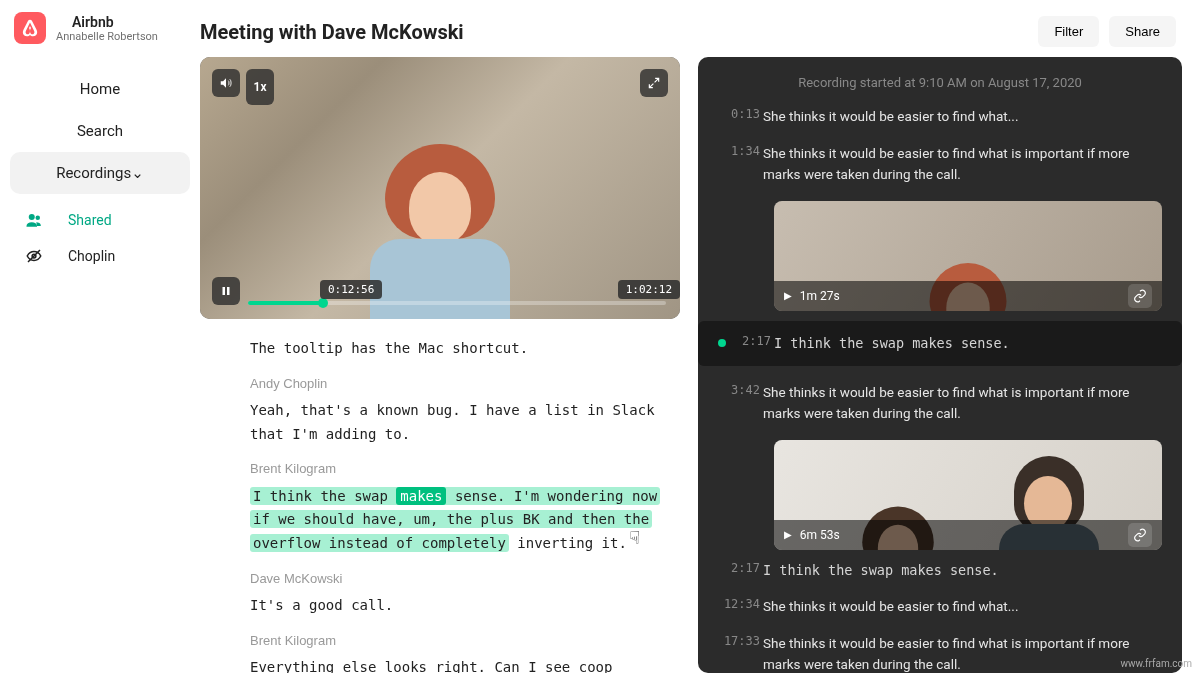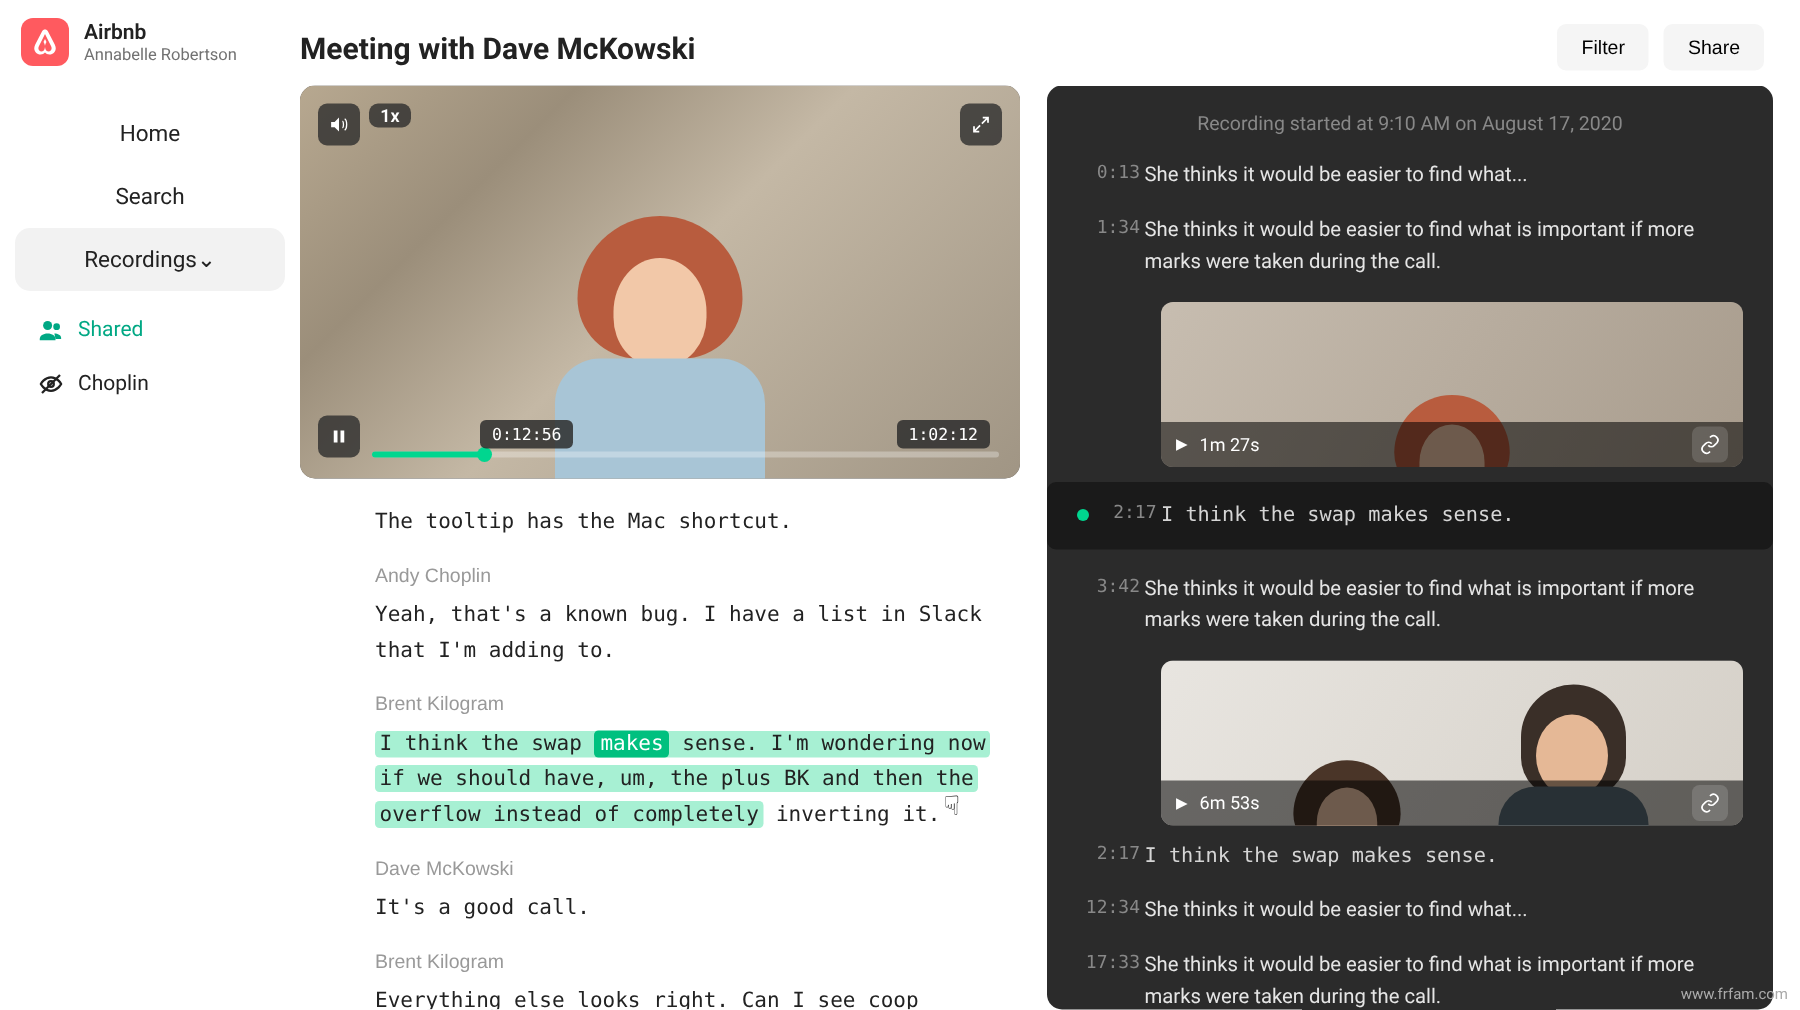--- a/index.html
+++ b/index.html
@@ -2,51 +2,51 @@
 <html><head>
 <meta charset="utf-8">
 <style>
 * { margin: 0; padding: 0; box-sizing: border-box; }
 body { font-family: -apple-system, BlinkMacSystemFont, "Segoe UI", Roboto, sans-serif; background: #fff; color: #222; width: 1200px; height: 673px; overflow: hidden; }
 .app { display: flex; height: 100%; }
 .sidebar { width: 200px; padding: 12px 10px; flex-shrink: 0; }
 .brand { display: flex; align-items: center; gap: 10px; margin-bottom: 24px; padding: 0 4px; }
 .brand-logo { width: 32px; height: 32px; background: #ff5a5f; border-radius: 8px; display: flex; align-items: center; justify-content: center; }
 .brand-logo svg { width: 20px; height: 20px; fill: #fff; }
-.brand-text .brand-name { font-size: 14px; font-weight: 600; }
+.brand-text .brand-name { font-size: 14px; font-weight: 600; margin-left: 16px; }
 .brand-text .brand-user { font-size: 11px; color: #717171; }
 .nav-item { display: flex; align-items: center; justify-content: center; padding: 12px 10px; font-size: 15px; font-weight: 400; cursor: pointer; border-radius: 10px; }
 .nav-item.active { background: #f2f2f2; }
 .subnav { padding: 8px 0 0 8px; }
-.subnav-item { display: flex; align-items: center; gap: 8px; padding: 9px 6px; font-size: 14px; cursor: pointer; }
+.subnav-item { display: flex; align-items: center; gap: 24px; padding: 9px 6px; font-size: 14px; cursor: pointer; }
 .subnav-item.shared { color: #00a884; }
 .subnav-item .icon { width: 20px; display: flex; justify-content: center; }
 
 .main { flex: 1; display: flex; flex-direction: column; overflow: hidden; }
 .header { display: flex; justify-content: space-between; align-items: center; padding: 16px 24px 10px 0; }
 .page-title { font-size: 20px; font-weight: 700; }
 .header-actions { display: flex; gap: 10px; }
 .hbtn { background: #f5f5f5; border: none; padding: 8px 16px; border-radius: 6px; font-size: 13px; cursor: pointer; }
 
 .content { display: flex; gap: 18px; flex: 1; overflow: hidden; padding-right: 18px; }
 .left-col { width: 480px; flex-shrink: 0; }
 .video { position: relative; width: 480px; height: 262px; border-radius: 10px; overflow: hidden; background: #555; }
 .video-bg { position: absolute; inset: 0; background: linear-gradient(135deg,#b7a890 0%,#9b8e7a 25%,#c4b8a5 50%,#a09584 100%); }
 .person { position:absolute; left:50%; top:40%; transform:translate(-50%,-10%); width:150px; height:180px; }
 .person .hair { position:absolute; top:0; left:50%; transform:translateX(-50%); width:110px; height:95px; background:#b85c3e; border-radius:55px 55px 40px 40px; }
 .person .face { position:absolute; top:28px; left:50%; transform:translateX(-50%); width:62px; height:72px; background:#f2c8a8; border-radius:50% 50% 45% 45%; }
 .person .body { position:absolute; top:95px; left:50%; transform:translateX(-50%); width:140px; height:90px; background:#a8c5d6; border-radius:30px 30px 0 0; }
 .v-ctrl { position: absolute; background: rgba(45,45,45,0.8); color: #fff; display: flex; align-items: center; justify-content: center; border-radius: 6px; font-size: 12px; cursor: pointer; }
 .v-volume { top: 12px; left: 12px; width: 28px; height: 28px; }
-.v-speed { top: 12px; left: 46px; width: 28px; height: 16px; font-weight: 600; }
+.v-speed { top: 12px; left: 46px; width: 28px; height: 36px; font-weight: 600; }
 .v-expand { top: 12px; right: 12px; width: 28px; height: 28px; }
 .v-play { bottom: 14px; left: 12px; width: 28px; height: 28px; font-size: 14px; }
 .v-time { position:absolute; bottom: 20px; background: rgba(45,45,45,0.85); color:#fff; padding:3px 8px; border-radius:4px; font-size:11px; font-family: monospace; }
 .v-time.cur { left: 120px; }
-.v-time.dur { right: 20px; }
+.v-time.dur { right: 0; }
 .v-progress { position:absolute; bottom:14px; left:48px; right:14px; height:4px; background:rgba(255,255,255,0.3); border-radius:2px; }
 .v-progress-fill { height:100%; width:18%; background:#00d68f; border-radius:2px; position:relative; }
 .v-progress-fill::after { content:''; position:absolute; right:-5px; top:-3px; width:10px; height:10px; background:#00d68f; border-radius:50%; }
 
 .transcript { padding: 18px 10px 0 50px; font-family: "Menlo","Consolas",monospace; font-size: 14px; line-height: 1.7; }
 .t-line { margin-bottom: 6px; }
 .speaker { font-family: -apple-system,sans-serif; color: #999; font-size: 13px; margin: 12px 0 4px; }
 .hl-block { background: #a7f0d3; border-radius: 3px; padding: 1px 3px; display: inline; box-decoration-break: clone; -webkit-box-decoration-break: clone; position: relative; }
 .hl-word { background: #00c07f; color: #fff; border-radius: 3px; padding: 1px 4px; }
 .cursor-ptr { position: absolute; right: -10px; bottom: -6px; font-size: 18px; }

